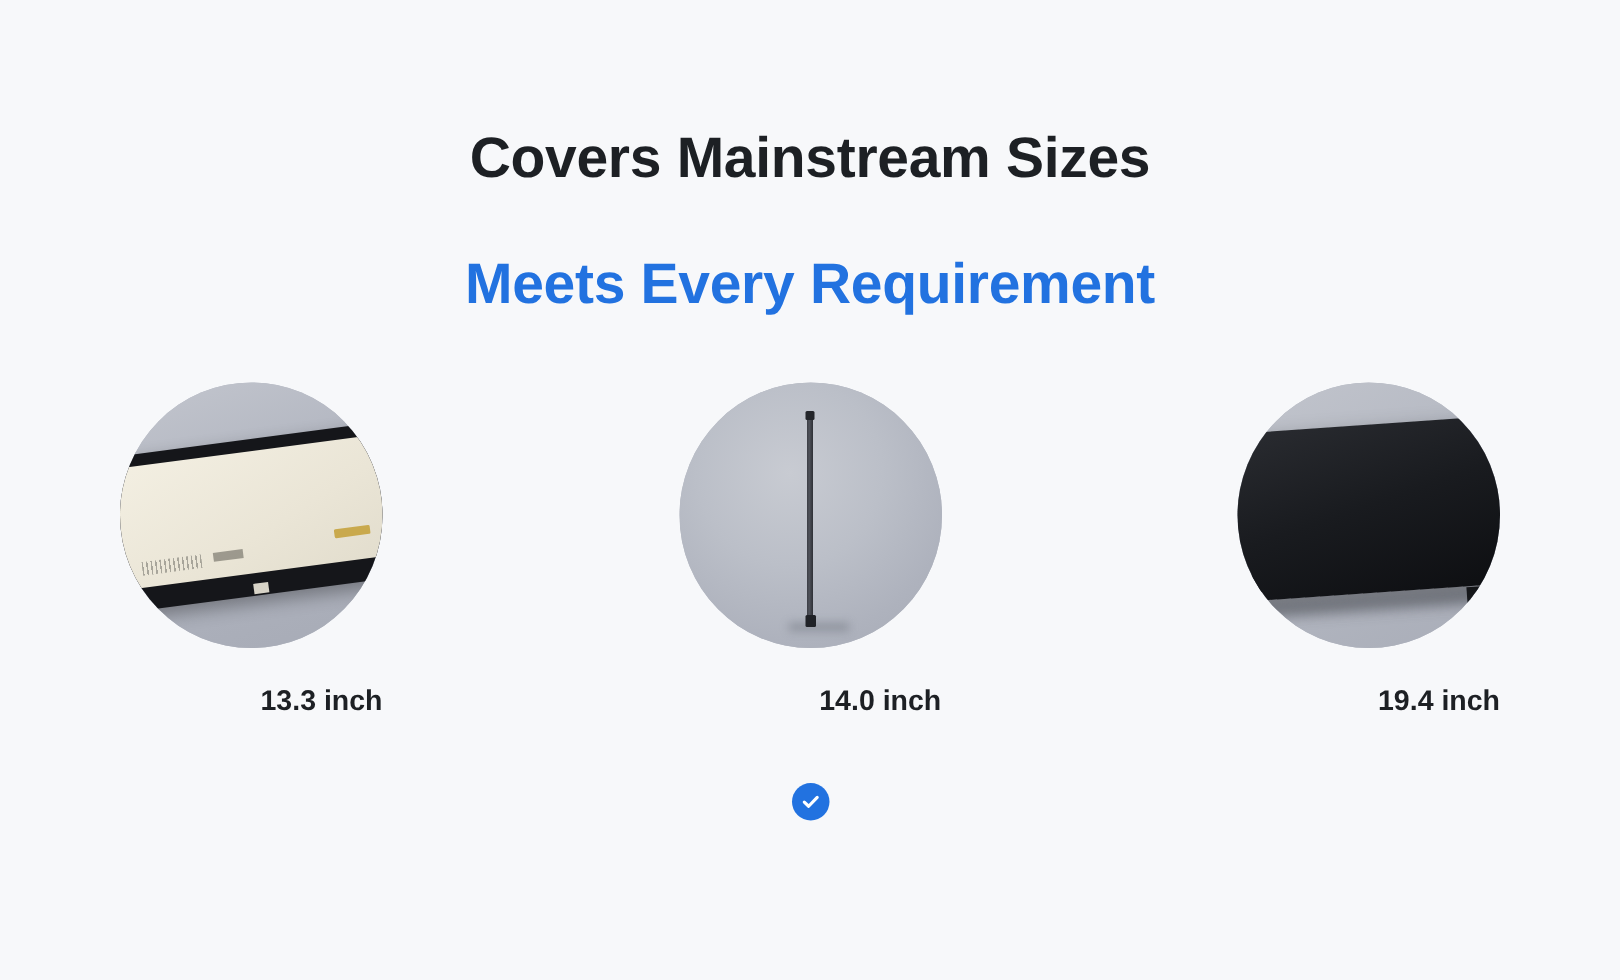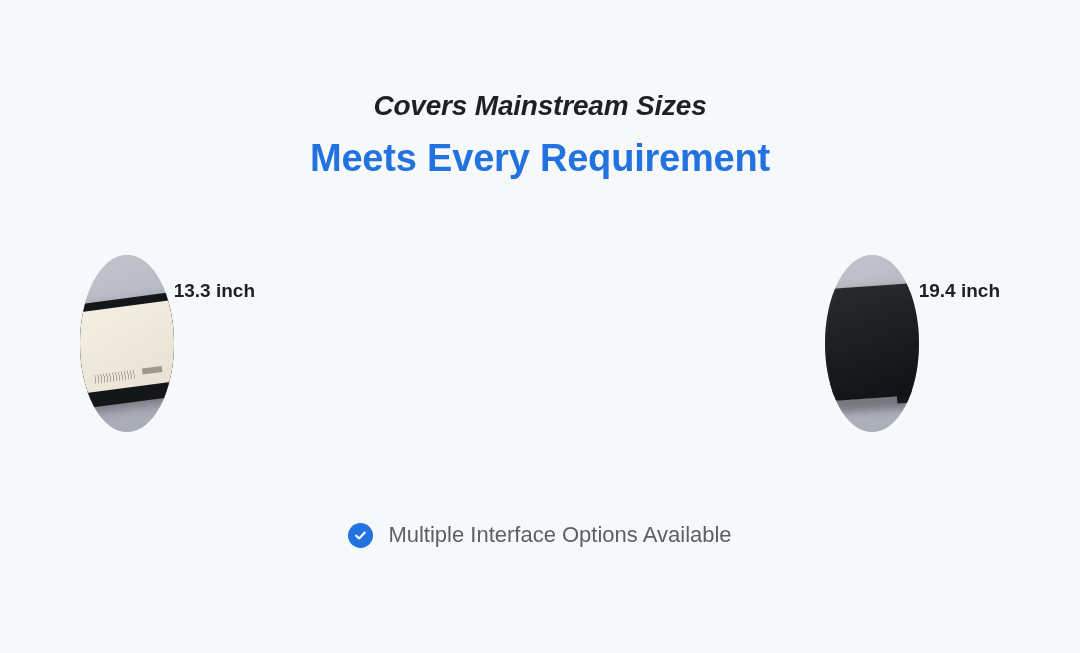--- a/index.html
+++ b/index.html
@@ -25,50 +25,50 @@
   
   .heading {
     position: absolute;
     top: 80px;
     left: 0;
     width: 1080px;
     text-align: center;
   }
   .heading-line1 {
     display: block;
-    font-size: 28px;
+    font-size: 38px;
     font-weight: bold;
     color: #1d2024;
     letter-spacing: -0.2px;
     line-height: 52px;
-    font-style: italic;
   }
   .heading-line2 {
     display: block;
     font-size: 38px;
     font-weight: bold;
     color: #2272e0;
     letter-spacing: -0.2px;
     line-height: 52px;
+    margin-top: 32px;
   }
 
   
   .product-row {
     position: absolute;
     top: 255px;
     left: 80px;
     width: 920px;
     display: flex;
     justify-content: space-between;
   }
   .product-item {
     width: 175px;
     display: flex;
-    flex-direction: row;
-    align-items: flex-start;
+    flex-direction: column;
+    align-items: flex-end;
   }
   .product-photo {
     position: relative;
     width: 175px;
     height: 177px;
     border-radius: 50%;
     overflow: hidden;
     background: #b2b6c0;
   }
   .product-label {
@@ -371,20 +371,30 @@
             <div class="ph1-mark"></div>
             <div class="ph1-mark2"></div>
             <div class="ph1-conn"></div>
           </div>
           <div class="ph1-tab"></div>
         </div>
       </div>
       <div class="product-label">13.3 inch</div>
     </div>
 
+    <div class="product-item">
+      <div class="product-photo">
+        <div class="ph2-bg"></div>
+        <div class="ph2-shadow"></div>
+        <div class="ph2-edge"></div>
+        <div class="ph2-cap-top"></div>
+        <div class="ph2-cap-bot"></div>
+      </div>
+      <div class="product-label">14.0 inch</div>
+    </div>
 
 
     <div class="product-item">
       <div class="product-photo">
         <div class="ph4-bg"></div>
         <div class="ph4-shadow"></div>
         <div class="ph4-foot"></div>
         <div class="ph4-foot2"></div>
         <div class="ph4-panel"></div>
       </div>
@@ -392,16 +402,15 @@
     </div>
 
   </div>
 
   <div class="feature">
     <span class="feature-badge">
       <svg width="15" height="15" viewBox="0 0 15 15" aria-hidden="true">
         <path d="M3.2 7.7 L6.1 10.5 L11.8 4.6" fill="none" stroke="#ffffff" stroke-width="2.1" stroke-linecap="round" stroke-linejoin="round"></path>
       </svg>
     </span>
-    <span class="feature-text">Multiple Interface Options Available</span>
   </div>
 
 </div>
 
 </body></html>

